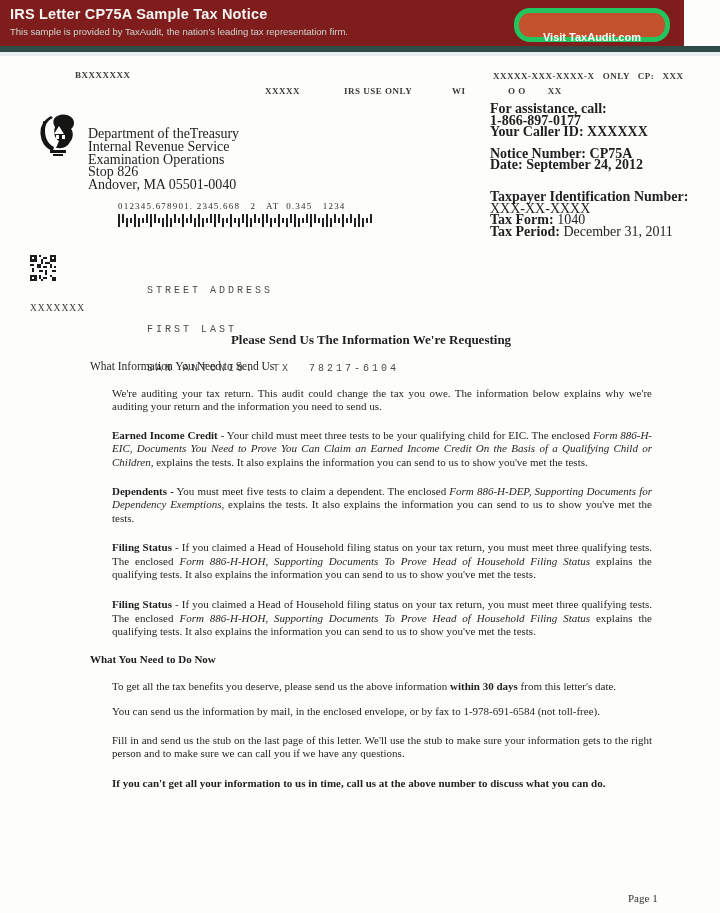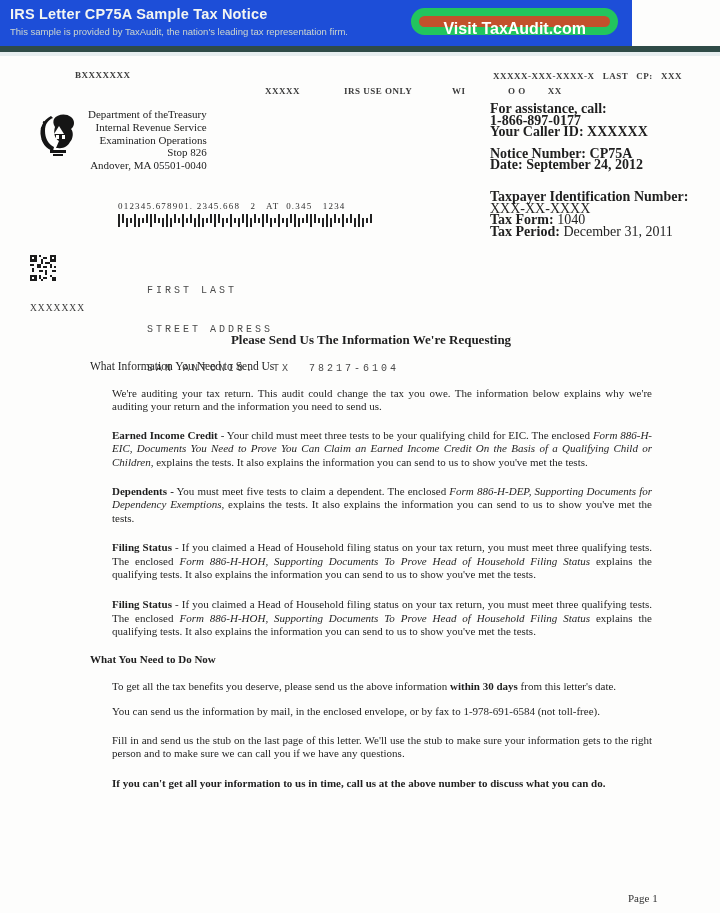--- a/index.html
+++ b/index.html
@@ -3,44 +3,44 @@
 <meta charset="utf-8">
 <style>
   html,body{margin:0;padding:0;background:#ffffff;}
   #stage{
     position:relative;width:720px;height:913px;margin:0 auto;
     background:#fdfdfc;overflow:hidden;
     font-family:"Liberation Serif", serif;color:#1f1f1f;
   }
   
   .banner{
-    position:absolute;left:0;top:0;width:632px;height:46px;
-    background:#1d4ed8;
+    position:absolute;left:0;top:0;width:684px;height:46px;
+    background:#7f1d1d;
     font-family:"Liberation Sans", sans-serif;
   }
   .banner-edge{position:absolute;left:0;top:46px;width:720px;height:6px;background:#2f4b47;}
   .banner-glow{position:absolute;left:0;top:52px;width:720px;height:4px;background:#e7eef0;}
   .banner-title{
     position:absolute;left:10px;top:6px;font-size:14.5px;font-weight:bold;
     color:#f3f5f2;letter-spacing:.2px;
   }
   .banner-sub{
     position:absolute;left:10px;top:26px;font-size:9.5px;color:#ccd6cf;
   }
   .visit-btn{
-    position:absolute;right:14px;top:8px;height:27px;padding:0 24px;
-    background:#c2512c;border:8px solid #22c55e;border-radius:16px;
-    color:#ffffff;font-size:16px;font-weight:bold;line-height:25px;
+    position:absolute;right:14px;top:8px;height:27px;padding:12px 24px;
+    background:#c2512c;border:5px solid #22c55e;border-radius:16px;
+    color:#ffffff;font-size:11px;font-weight:bold;line-height:25px;
     font-family:"Liberation Sans", sans-serif;cursor:pointer;
   }
   
   .code{position:absolute;font-size:9px;font-weight:bold;color:#3c3c3c;letter-spacing:.5px;white-space:pre;}
   
   .irs-logo{position:absolute;left:37px;top:112px;width:40px;height:44px;}
-  .agency{position:absolute;left:88px;top:108px;font-size:11px;line-height:12.8px;color:#222;text-align:right;}
+  .agency{position:absolute;left:88px;top:128px;font-size:14px;line-height:12.8px;color:#222;}
   
   .assist{position:absolute;left:490px;top:103px;font-size:14px;line-height:11.6px;}
   .assist .b{font-weight:bold;}
   .assist .gap{height:10px;}
   
   .meter{position:absolute;left:118px;top:201px;font-size:9px;letter-spacing:1.2px;color:#2c2c2c;white-space:pre;}
   .mail-barcode{position:absolute;left:118px;top:214px;height:14px;white-space:nowrap;}
   .mail-barcode i{display:inline-block;width:2px;margin-right:2px;background:#232323;vertical-align:top;}
   .bar-F{height:13px;margin-top:0;}
   .bar-A{height:9px;margin-top:0;}
@@ -77,21 +77,21 @@
     <div class="banner-sub">This sample is provided by TaxAudit, the nation's leading tax representation firm.</div>
     <button class="visit-btn">Visit TaxAudit.com</button>
   </div>
   <div class="banner-edge"></div>
   <div class="banner-glow"></div>
 
   <div class="code" style="left:75px;top:70px;text-align:center;">BXXXXXXX</div>
   <div class="code" style="left:265px;top:86px;">XXXXX</div>
   <div class="code" style="left:344px;top:86px;">IRS USE ONLY</div>
   <div class="code" style="left:452px;top:86px;">WI</div>
-  <div class="code" style="left:493px;top:71px;">XXXXX-XXX-XXXX-X   LAST   CP:   XXX</div>
+  <div class="code" style="left:493px;top:71px;">XXXXX-XXX-XXXX-X   ONLY   CP:   XXX</div>
   <div class="code" style="left:508px;top:86px;">O O        XX</div>
 
   <svg class="irs-logo" viewBox="0 0 40 44" aria-hidden="true">
     <path d="M14,4 C6,8 2,16 4,25 C5,31 9,37 16,39 L17,35 C11,32 8,26 8,19 C8,12 11,8 16,6 Z" fill="#151515"></path>
     <path d="M6,10 l3,1 M4,16 l3,1 M4,22 l3,0 M5,28 l3,-1 M8,33 l2,-2" stroke="#151515" stroke-width="2"></path>
     <path d="M17,7 C20,2 29,1 34,5 C38,8 38,14 34,17 C37,20 36,27 33,30 C31,34 26,37 21,36 L19,36 L22,29 C18,27 16,21 18,15 C16,12 16,9 17,7 Z" fill="#151515"></path>
     <path d="M22,14 l5,8 l-10,0 Z" fill="#fdfdfc"></path>
     <rect x="19" y="23" width="3" height="4" fill="#fdfdfc"></rect>
     <rect x="25" y="23" width="3" height="4" fill="#fdfdfc"></rect>
     <rect x="13" y="38" width="16" height="3" fill="#151515"></rect>
@@ -145,22 +145,22 @@
         <rect x="7" y="7" width="1" height="2"></rect>
       <rect x="10" y="7" width="2" height="1"></rect>
         <rect x="4" y="9" width="1" height="2"></rect>
       <rect x="6" y="10" width="2" height="1"></rect>
         <rect x="9" y="9" width="1" height="1"></rect>
       <rect x="10" y="10" width="2" height="2"></rect>
         <rect x="5" y="11" width="1" height="1"></rect>
     </g>
   </svg>
   <div class="recipient">
+    <div>STREET ADDRESS</div>
     <div>FIRST LAST</div>
-    <div>STREET ADDRESS</div>
     <div>SAN ANTONIO.  TX  78217-6104</div>
   </div>
   <div class="code-bottom">XXXXXXX</div>
 
   <div class="letter-body">
     <h1 class="doc-title">Please Send Us The Information We're Requesting</h1>
     <h2 class="section-h">What Information You Need to Send Us</h2>
     <p class="mb15"><span>We're auditing your tax return.  This audit could change the tax you owe. The information below explains why we're auditing your return and the information you need to send us.</span></p>
     <p><span style="font-weight: bold;">Earned Income Credit</span><span> - Your child must meet three tests to be your qualifying child for EIC. The enclosed </span><span style="font-style: italic;">Form 886-H-EIC, Documents You Need to Prove You Can Claim an Earned Income Credit On the Basis of a Qualifying Child or Children</span><span>, explains the tests. It also explains the information you can send to us to show you've met the tests.</span></p>
     <p><span style="font-weight: bold;">Dependents -</span><span> You must meet five tests to claim a dependent. The enclosed </span><span style="font-style: italic;">Form 886-H-DEP, Supporting Documents for Dependency Exemptions</span><span>, explains the tests. It also explains the information you can send to us to show you've met the tests.</span></p>

